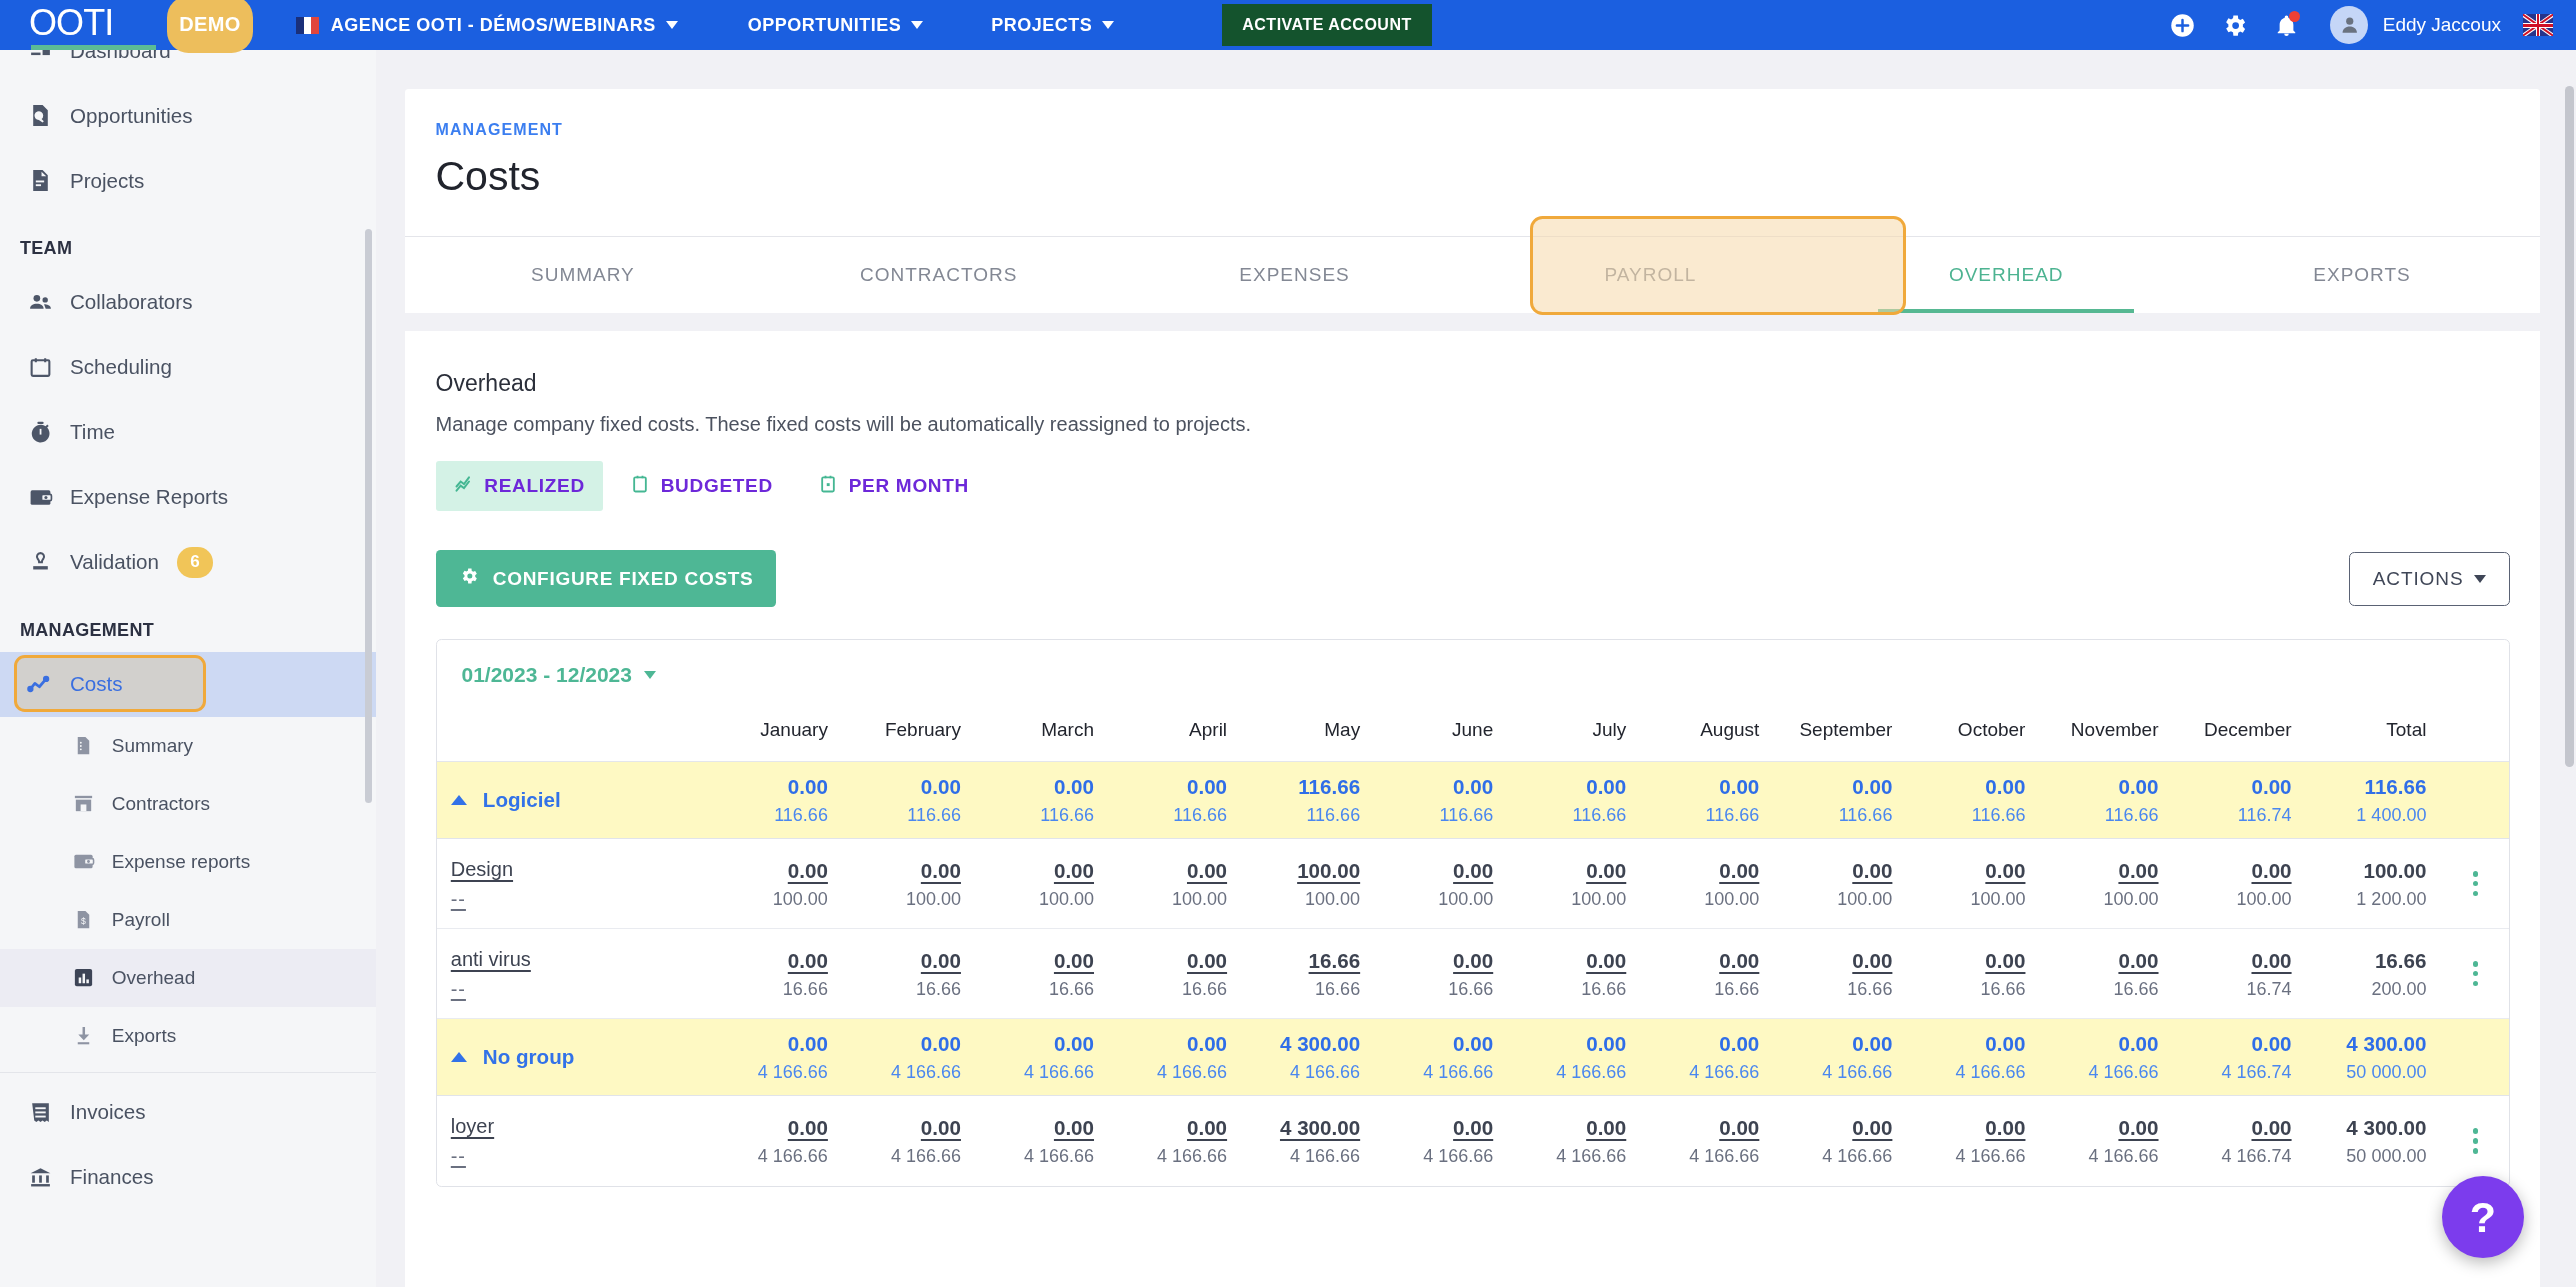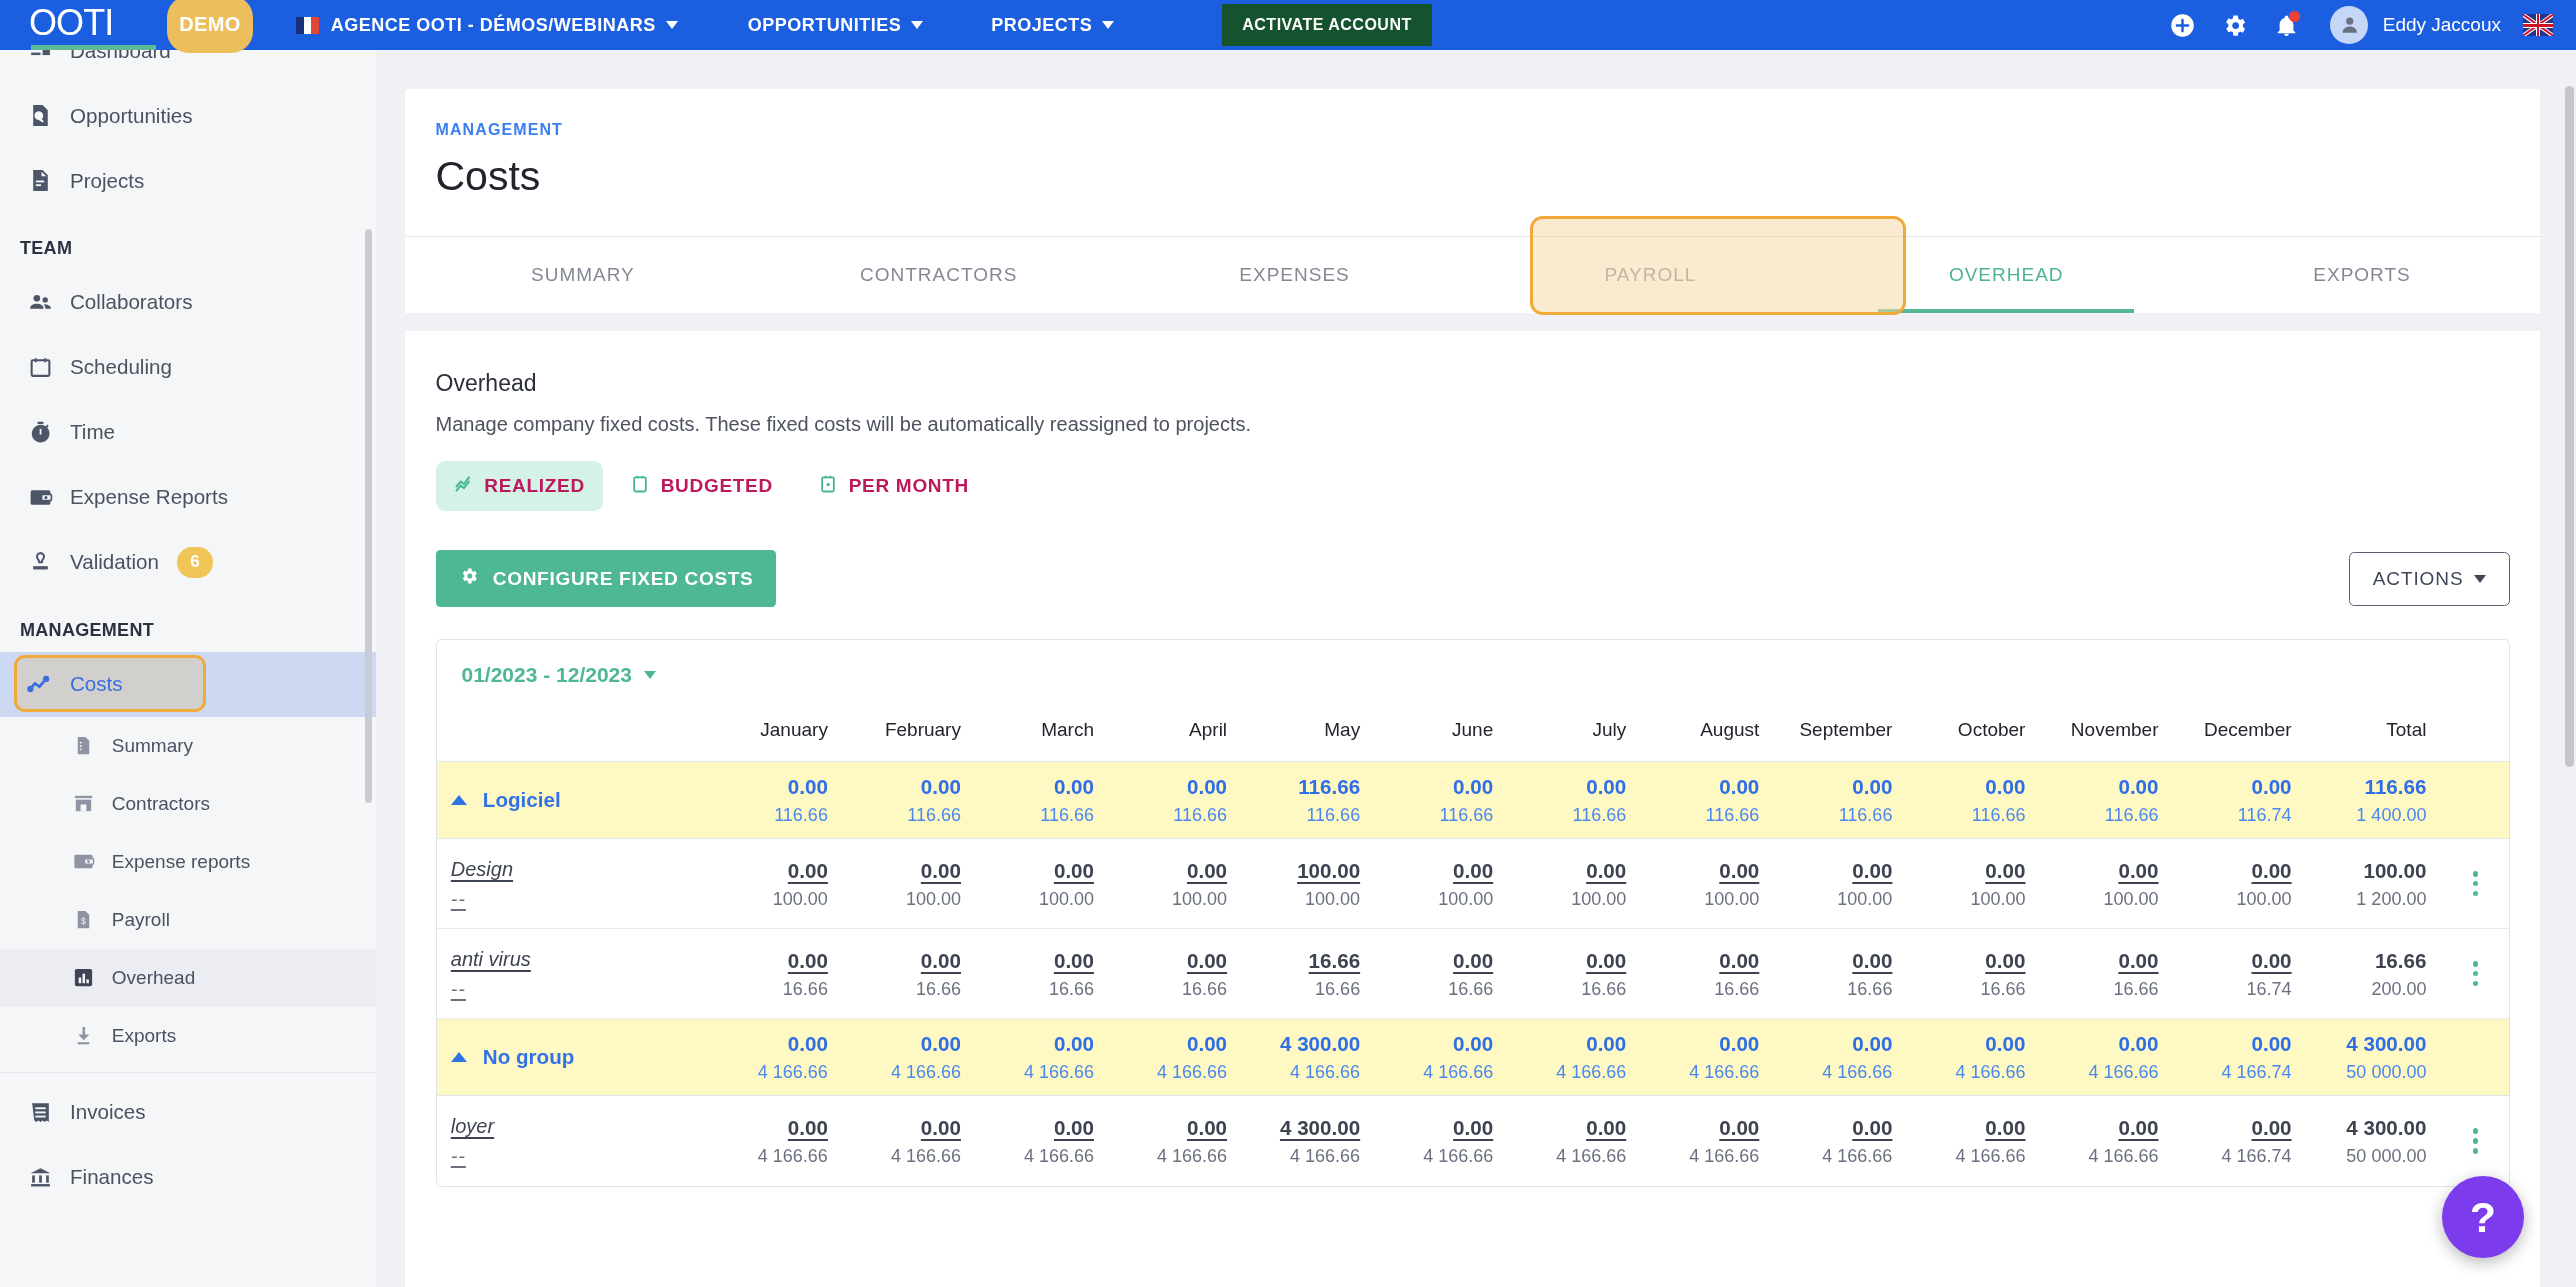--- a/index.html
+++ b/index.html
@@ -197,21 +197,21 @@
     padding: 39px 30.5px 0 30.5px;
     min-height: 986px;
   }
   .panel-title { font-size: 23px; color: #2b2f3a; }
   .panel-desc { font-size: 20px; color: #4c525f; margin-top: 16px; }
 
   .seg-row { display: flex; align-items: center; margin-top: 25px; gap: 9px; }
   .seg {
     display: flex; align-items: center; gap: 10.8px;
     font-size: 19px; font-weight: 600; letter-spacing: 0.7px;
-    color: #be185d; padding: 12.5px 18px; border-radius: 9px;
+    color: #6d28d9; padding: 12.5px 18px; border-radius: 3px;
     cursor: pointer; background: transparent;
   }
   .seg.active { background: #d4f2e6; }
 
   .btn-row { display: flex; align-items: center; margin-top: 39px; }
   .btn-green {
     display: flex; align-items: center; gap: 14.3px;
     background: #4eb795; color: #fff;
     font-size: 19px; font-weight: 600; letter-spacing: 0.7px;
     padding: 16px 23px; border: none; border-radius: 4.5px; cursor: pointer;
@@ -267,21 +267,21 @@
   .cell2 { text-align: right; padding-right: 10.8px; line-height: 1.45; }
   .cell2 .v1 { font-size: 20.6px; font-weight: 600; }
   .cell2 .v2 { font-size: 18px; font-weight: 400; }
   tr.grp .cell2 .v1 { color: #2f6ee8; }
   tr.grp .cell2 .v2 { color: #4a87ef; }
   tr.row .cell2 .v1 { color: #3d4351; text-decoration: underline; text-underline-offset: 3.6px; cursor: pointer; }
   tr.row .cell2 .v2 { color: #6a7080; }
   tr.row .cell2.tot .v1 { text-decoration: none; cursor: default; font-weight: 600; }
   .cell2.tot { padding-right: 16px; }
 
-  .rname { padding-left: 14.3px; line-height: 1.5; font-style: italic; }
+  .rname { padding-left: 14.3px; line-height: 1.5; }
   .rname .n {
     font-size: 20px; color: #3d4351; text-decoration: underline;
     text-underline-offset: 3.6px; cursor: pointer;
   }
   .rname .sub {
     font-size: 20px; color: #6a7080; text-decoration: underline;
     text-underline-offset: 2.7px; letter-spacing: 0.9px;
   }
   .kebab {
     display: flex; flex-direction: column; align-items: center; gap: 4.5px;

